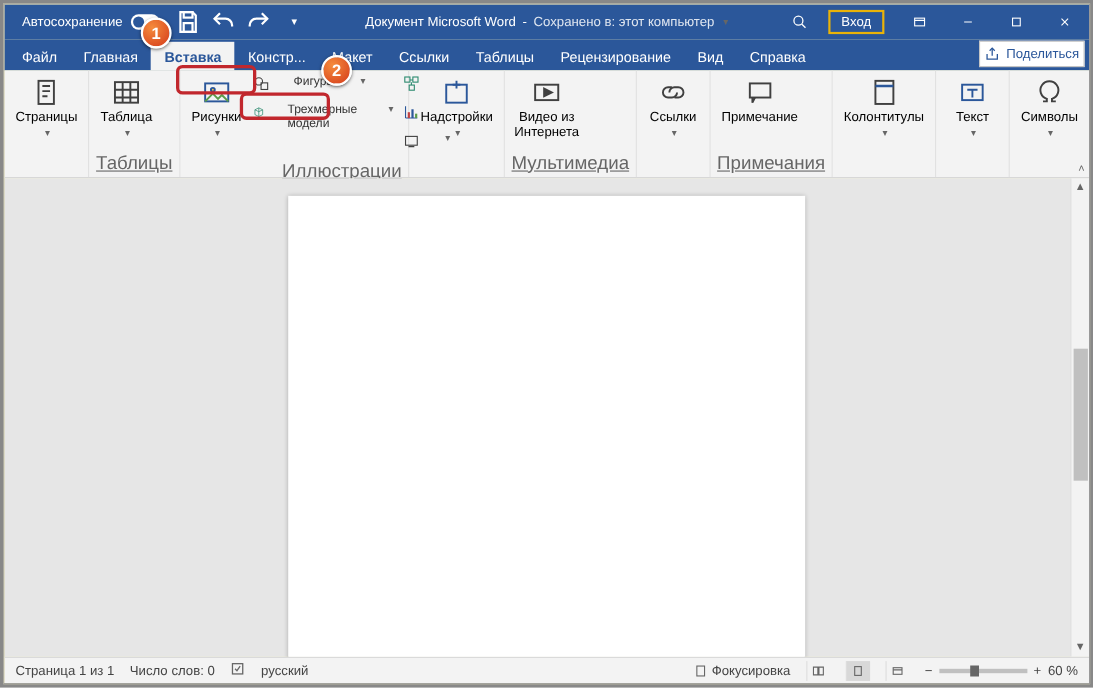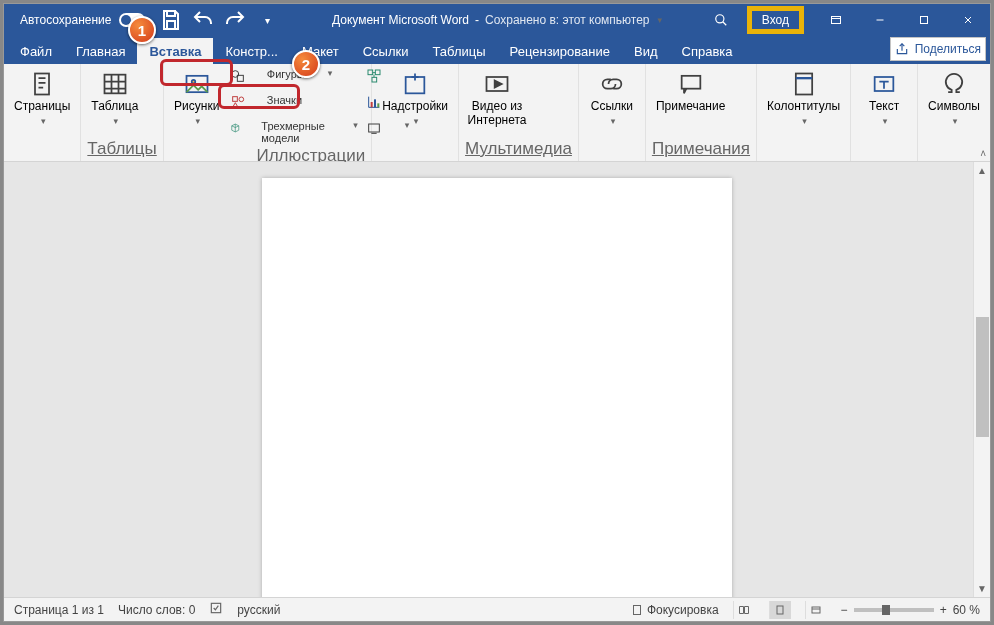--- a/index.html
+++ b/index.html
@@ -10,21 +10,21 @@
   .titlebar { height: 32px; background: #2b579a; color: #fff; display: flex; align-items: center; font-size: 12px; position: relative; }
   .auto { padding: 0 8px 0 16px; cursor: default; }
   .toggle { width: 26px; height: 14px; background: #fff; border-radius: 7px; position: relative; margin-right: 6px; }
   .toggle::after { content: ""; position: absolute; width: 10px; height: 10px; border-radius: 50%; background: #2b579a; left: 2px; top: 2px; }
   .qat { display: flex; align-items: center; gap: 8px; margin-left: 8px; }
   .qat-btn { width: 24px; height: 24px; display: flex; align-items: center; justify-content: center; color: #fff; }
   .title-center { position: absolute; left: 50%; transform: translateX(-50%); display: flex; align-items: center; gap: 6px; }
   .title-center .saved { opacity: .85; }
   .tb-right { margin-left: auto; display: flex; align-items: center; }
   .search-ic { width: 32px; display:flex; justify-content:center; }
-  .login { border: 5px solid #eab308; padding: 2px 10px; font-size: 12px; margin: 0 10px; }
+  .login { border: 2px solid #eab308; padding: 2px 10px; font-size: 12px; margin: 0 10px; }
   .winctl { width: 44px; height: 32px; display: flex; align-items: center; justify-content: center; }
   .winctl svg { width: 12px; height: 12px; }
 
   
   .tabs { height: 28px; background: #2b579a; display: flex; align-items: flex-end; color: #fff; font-size: 13px; }
   .tab { padding: 6px 12px 5px; cursor: pointer; }
   .tab.file { background: transparent; padding-left:16px }
   .tab.active { background: #f3f3f3; color: #2b579a; font-weight: 600; }
   .share { margin-left: auto; background: #fff; color: #2b579a; display:flex; align-items:center; gap:6px; padding: 4px 4px; margin-right:4px; margin-bottom:2px; align-self:center; border:1px solid #c4c4c4; font-size:12px; }
 
@@ -199,28 +199,20 @@
         <div class="ico-col">
           <div class="ico-row">
             <svg viewBox="0 0 24 24" fill="none" stroke="#404040" stroke-width="1.5">
                 <circle cx="8" cy="9" r="5"></circle>
                 <rect x="11" y="11" width="9" height="9"></rect>
               </svg>
             <span class="small-drop">Фигуры</span>
               <span class="caret">▾</span>
           </div>
           <div class="ico-row">
-            <svg viewBox="0 0 24 24" fill="none" stroke="#c04040" stroke-width="1.5">
-                <rect x="4" y="4" width="7" height="7"></rect>
-                <circle cx="17" cy="8" r="3.5"></circle>
-                <path d="M4 20l4-7 4 7z"></path>
-              </svg>
-            <span class="small-drop">Значки</span>
-          </div>
-          <div class="ico-row">
             <svg viewBox="0 0 24 24" fill="none" stroke="#2b8a6f" stroke-width="1.5">
                 <path d="M12 3l8 4v10l-8 4-8-4V7z"></path>
                 <path d="M12 3v18M4 7l8 4 8-4"></path>
               </svg>
             <span class="small-drop">Трехмерные модели</span>
               <span class="caret">▾</span>
           </div>
         </div>
         <div class="ico-col">
           <div class="ico-row">

